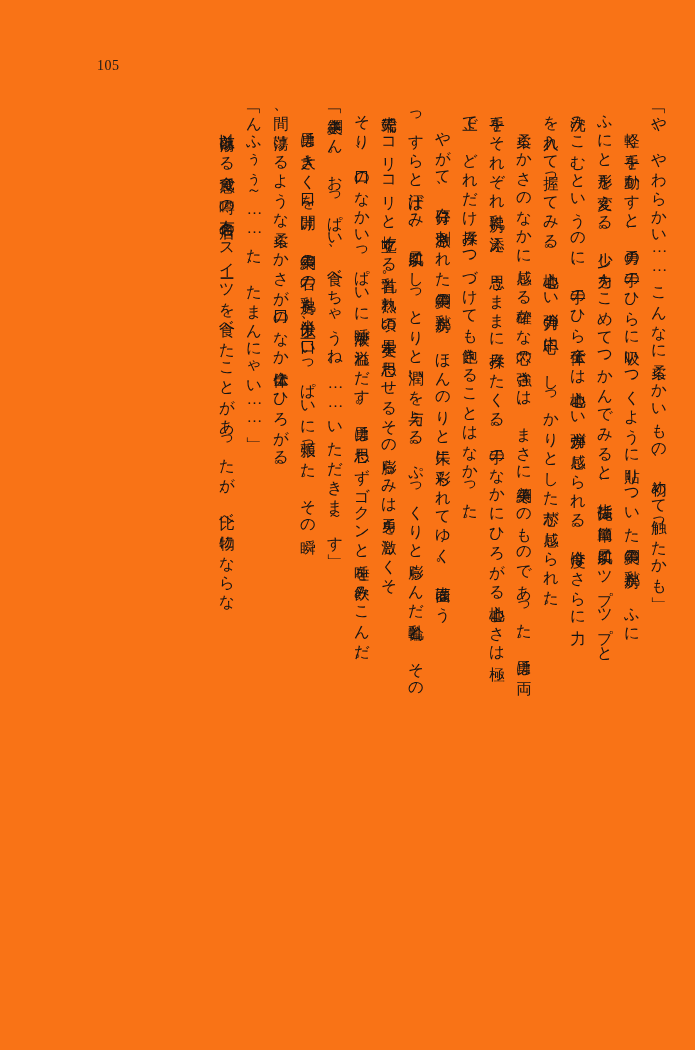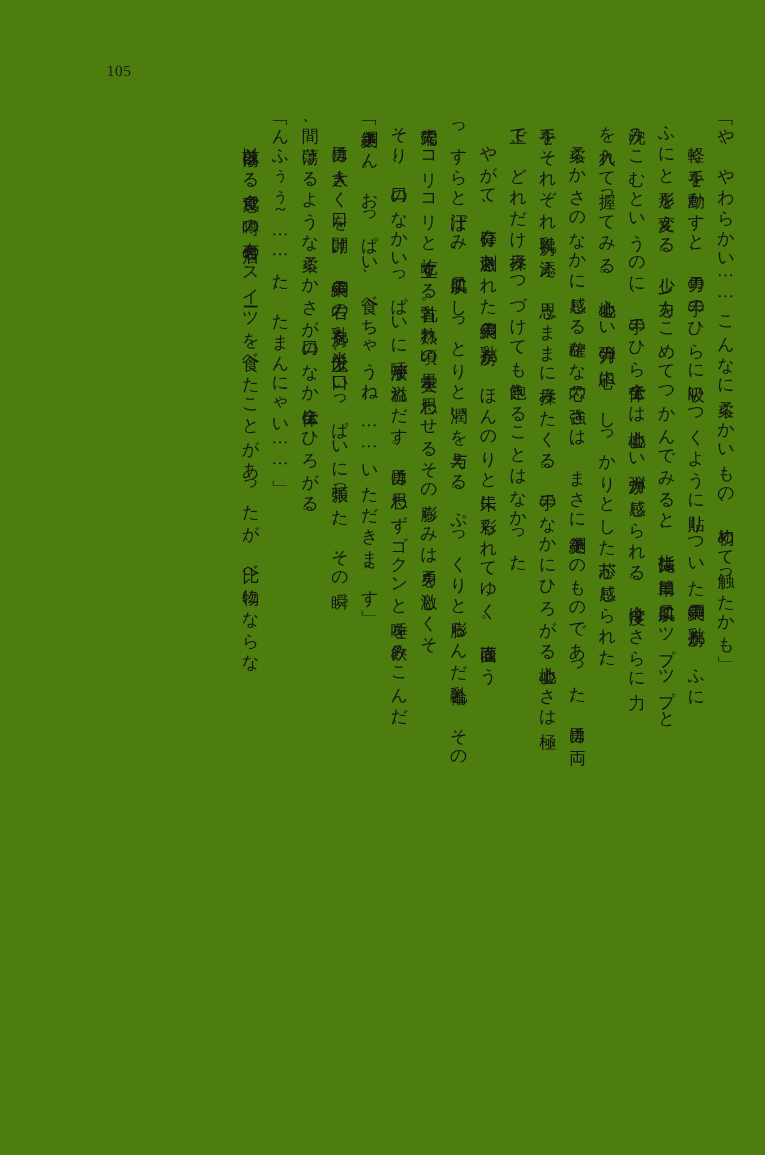--- a/index.html
+++ b/index.html
@@ -11,21 +11,21 @@
     width: 695px;
     height: 1050px;
     font-family: "Liberation Serif", "DejaVu Serif", serif;
     color: #111111;
     position: relative;
     overflow: hidden;
   }
   #page {
     position: absolute;
     inset: 0;
-    background: #4d7c0f;
+    background: #f97316;
   }
   #page-number {
     position: absolute;
     top: 58px;
     left: 97px;
     font-size: 14px;
     letter-spacing: 0.5px;
     color: #1a1a1a;
     font-family: "Liberation Serif", "DejaVu Serif", serif;
   }

